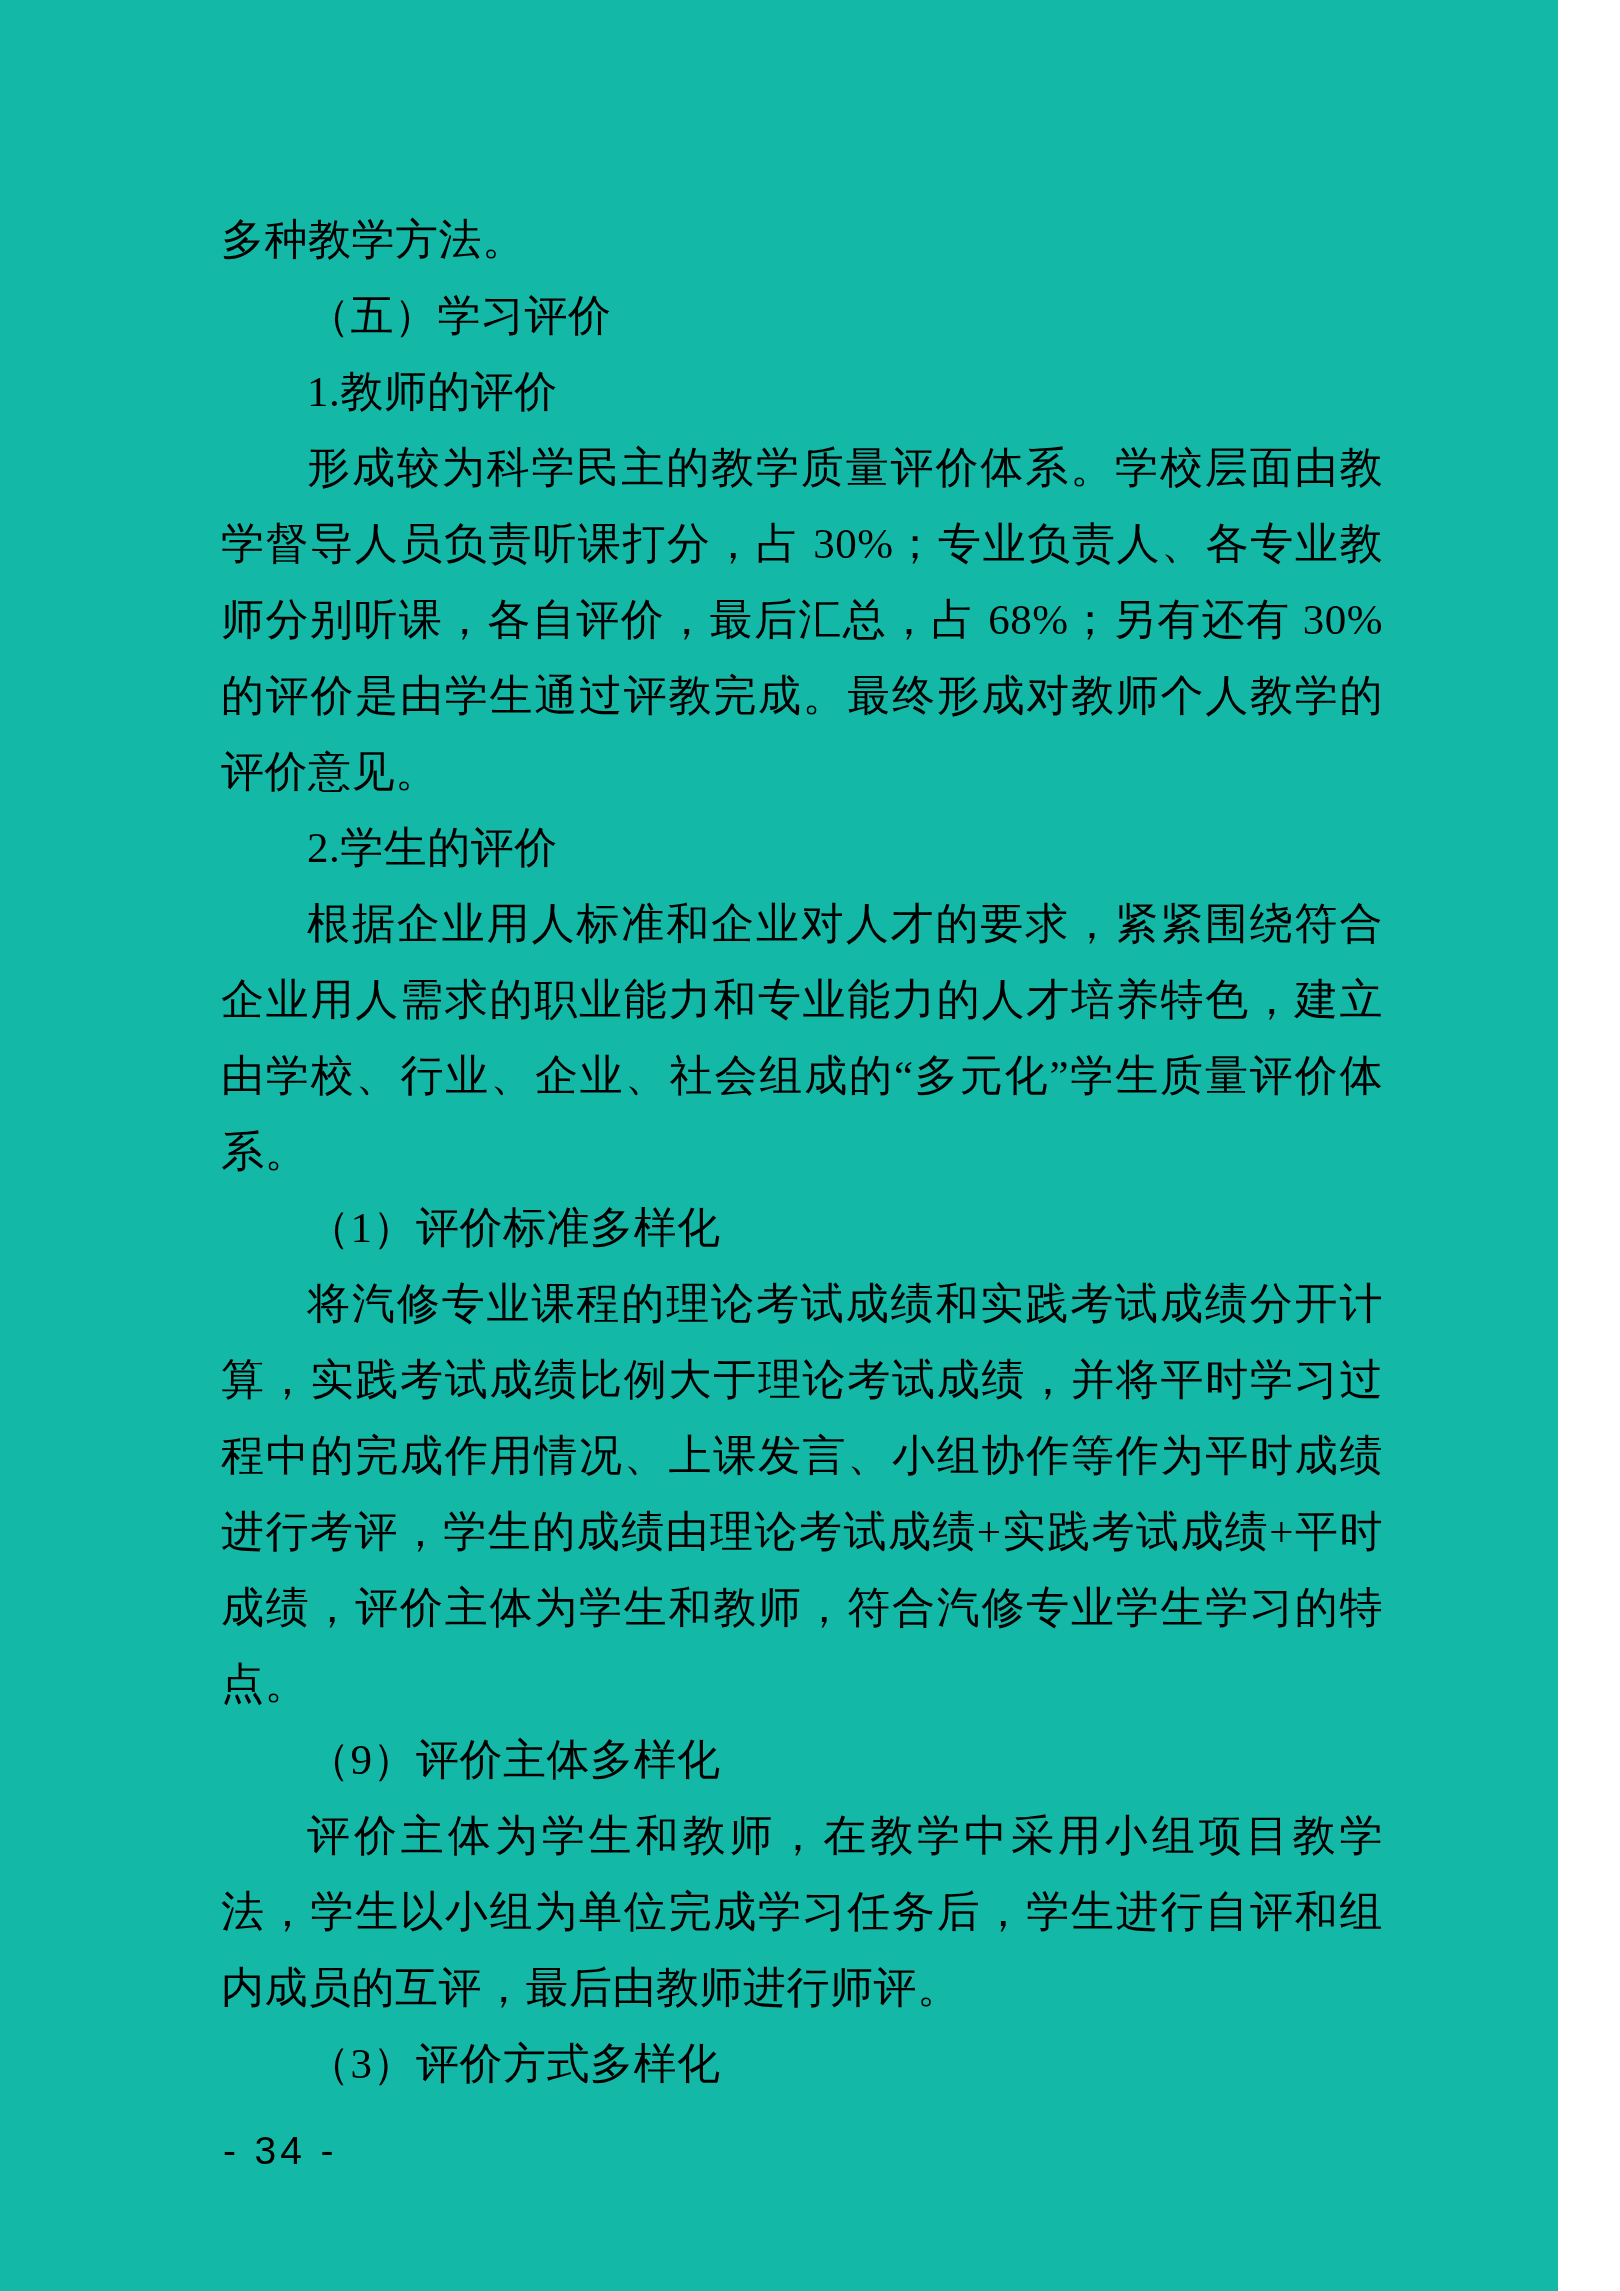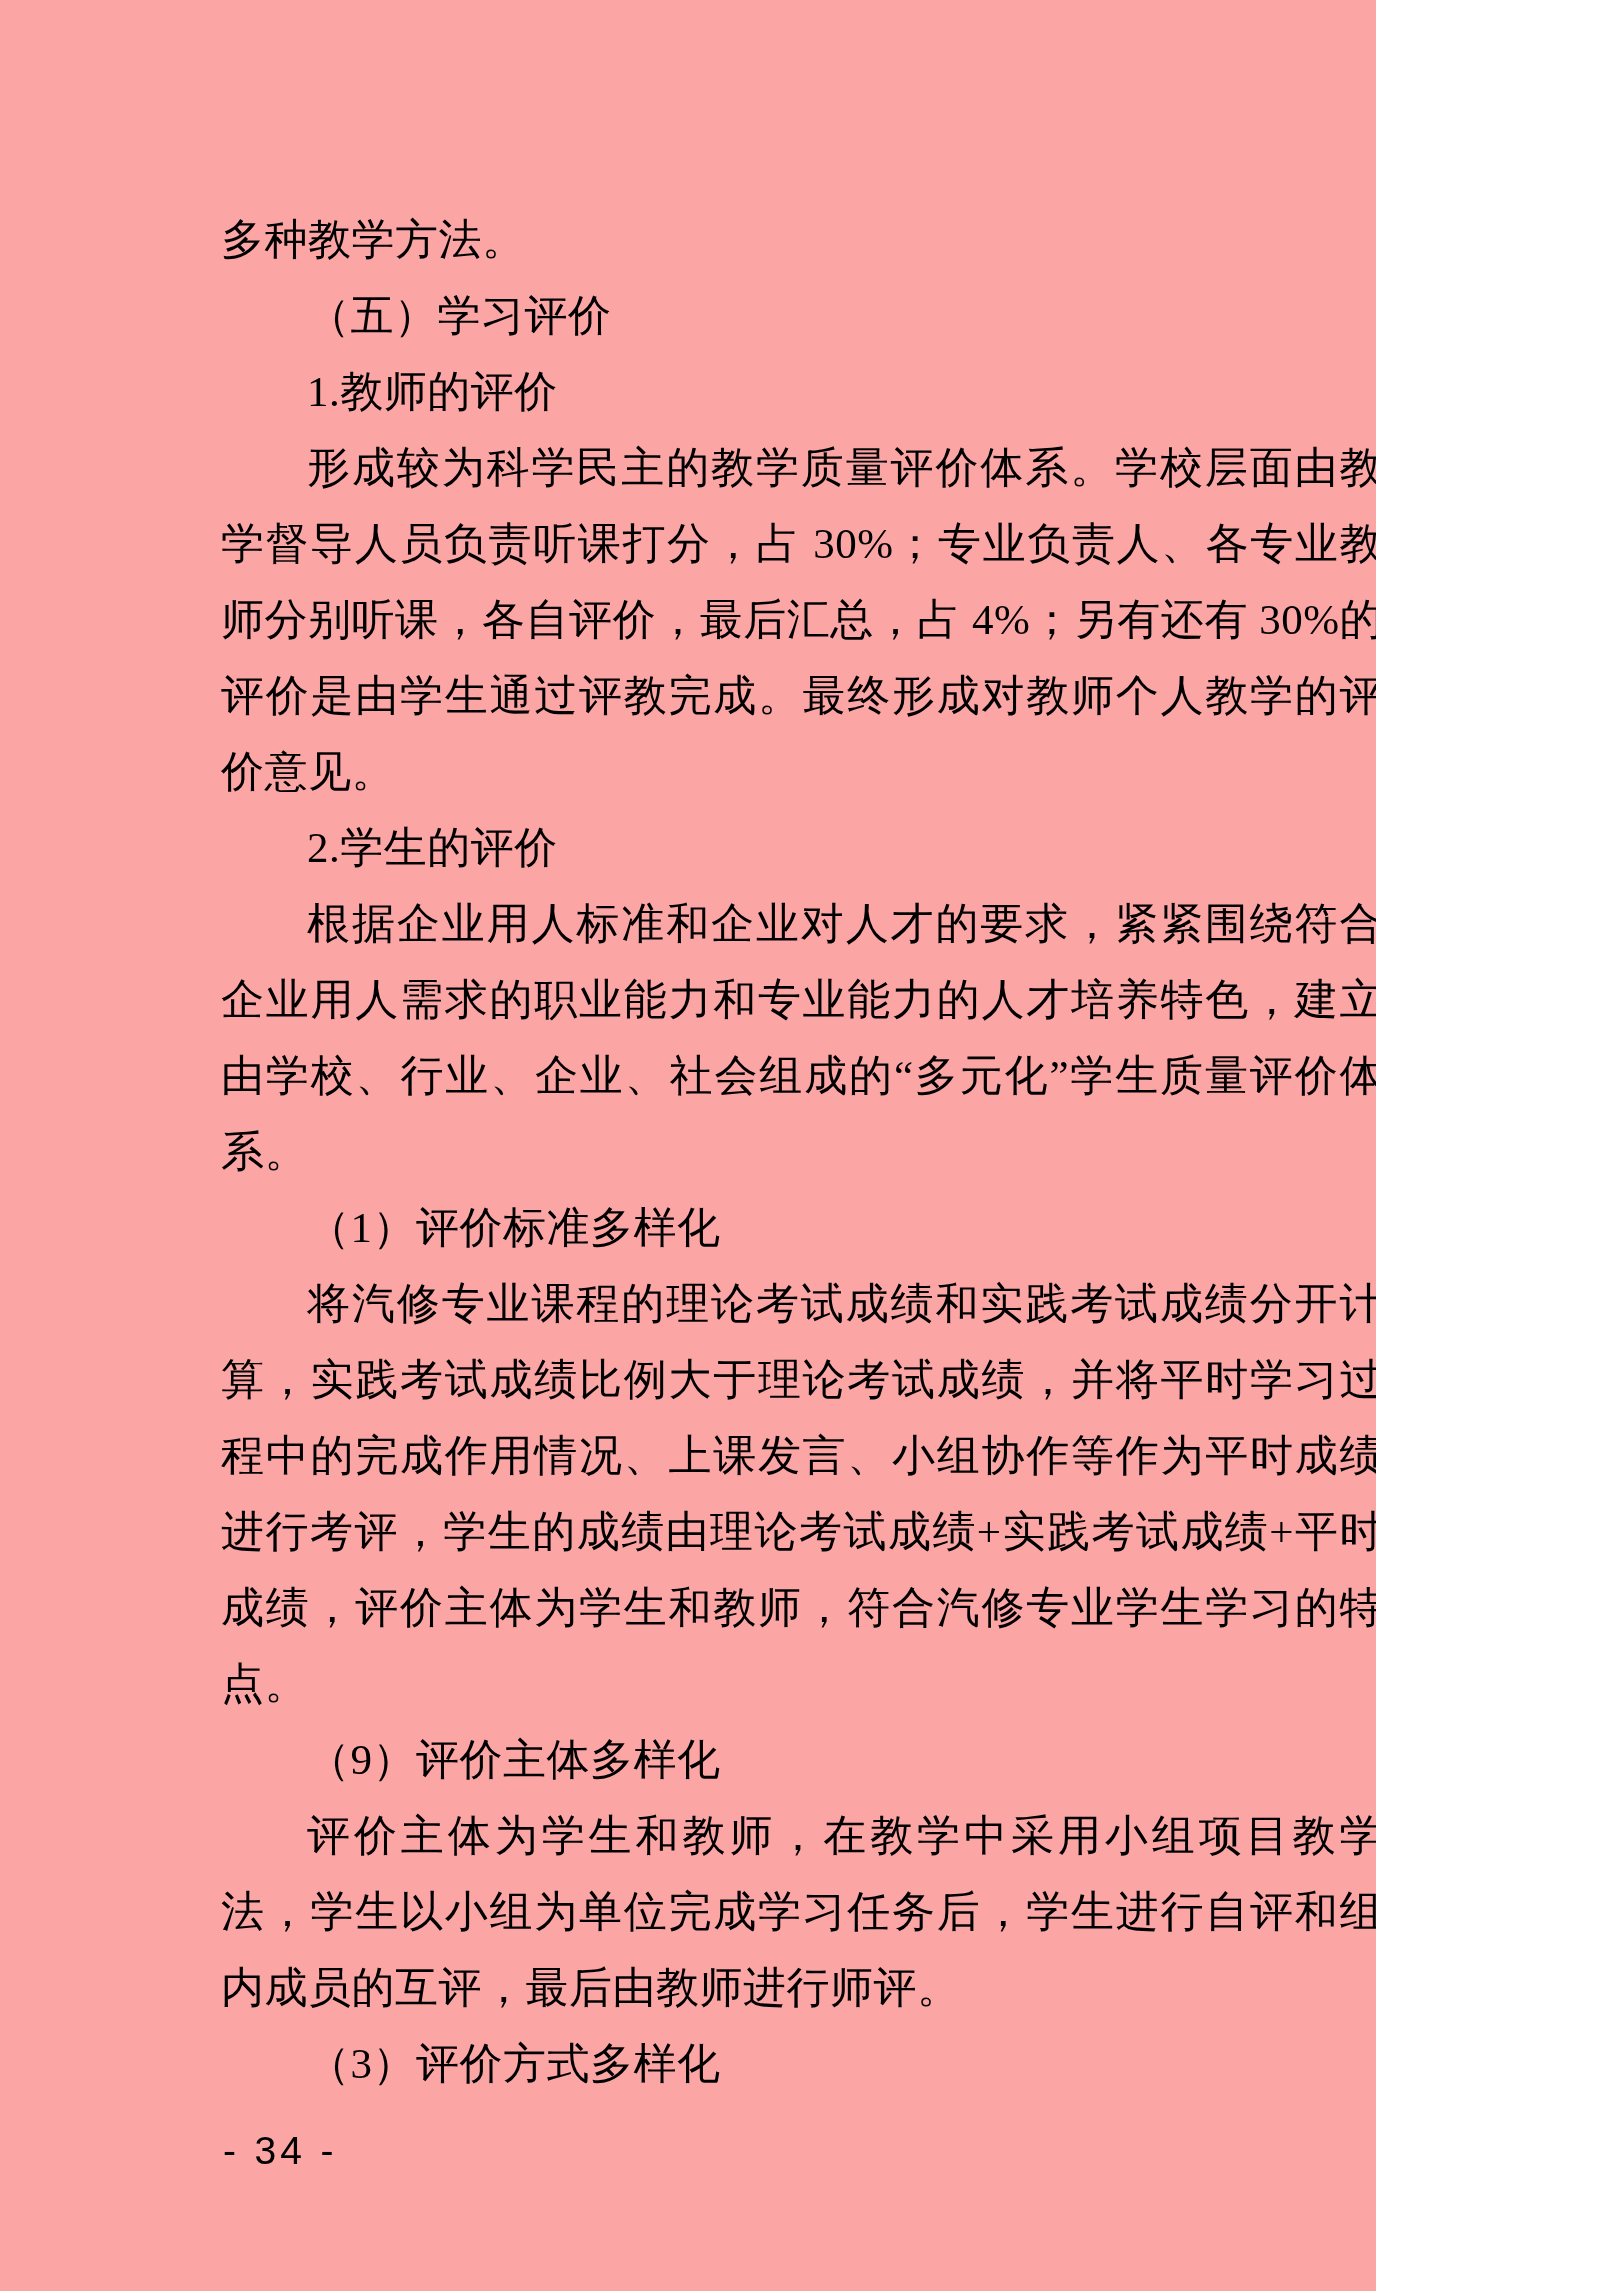--- a/index.html
+++ b/index.html
@@ -2,23 +2,23 @@
 <html><head>
 <meta charset="utf-8">
 <style>
   html, body {
     margin: 0;
     padding: 0;
     background: #ffffff;
   }
   .page {
     position: relative;
-    width: 1376px;
+    width: 1558px;
     height: 2292px;
-    background: #fca5a5;
+    background: #14b8a6;
     color: #000000;
     font-family: "Liberation Serif", "DejaVu Serif", serif;
     overflow: hidden;
   }
   .content {
     position: absolute;
     left: 221px;
     top: 202px;
     width: 1162px;
   }
@@ -51,21 +51,21 @@
   }
 </style>
 </head>
 <body>
 
 <div class="page">
   <div class="content">
     <p class="noindent">多种教学方法。</p>
     <p class="indent bold">（五）学习评价</p>
     <p class="indent bold">1.教师的评价</p>
-    <p class="indent">形成较为科学民主的教学质量评价体系。学校层面由教学督导人员负责听课打分，占 30%；专业负责人、各专业教师分别听课，各自评价，最后汇总，占 4%；另有还有 30%的评价是由学生通过评教完成。最终形成对教师个人教学的评价意见。</p>
+    <p class="indent">形成较为科学民主的教学质量评价体系。学校层面由教学督导人员负责听课打分，占 30%；专业负责人、各专业教师分别听课，各自评价，最后汇总，占 68%；另有还有 30%的评价是由学生通过评教完成。最终形成对教师个人教学的评价意见。</p>
     <p class="indent bold">2.学生的评价</p>
     <p class="indent">根据企业用人标准和企业对人才的要求，紧紧围绕符合企业用人需求的职业能力和专业能力的人才培养特色，建立由学校、行业、企业、社会组成的“多元化”学生质量评价体系。</p>
     <p class="indent">（1）评价标准多样化</p>
     <p class="indent">将汽修专业课程的理论考试成绩和实践考试成绩分开计算，实践考试成绩比例大于理论考试成绩，并将平时学习过程中的完成作用情况、上课发言、小组协作等作为平时成绩进行考评，学生的成绩由理论考试成绩+实践考试成绩+平时成绩，评价主体为学生和教师，符合汽修专业学生学习的特点。</p>
     <p class="indent">（9）评价主体多样化</p>
     <p class="indent">评价主体为学生和教师，在教学中采用小组项目教学法，学生以小组为单位完成学习任务后，学生进行自评和组内成员的互评，最后由教师进行师评。</p>
     <p class="indent">（3）评价方式多样化</p>
   </div>
 
   <div class="footer">- 34 -</div>

